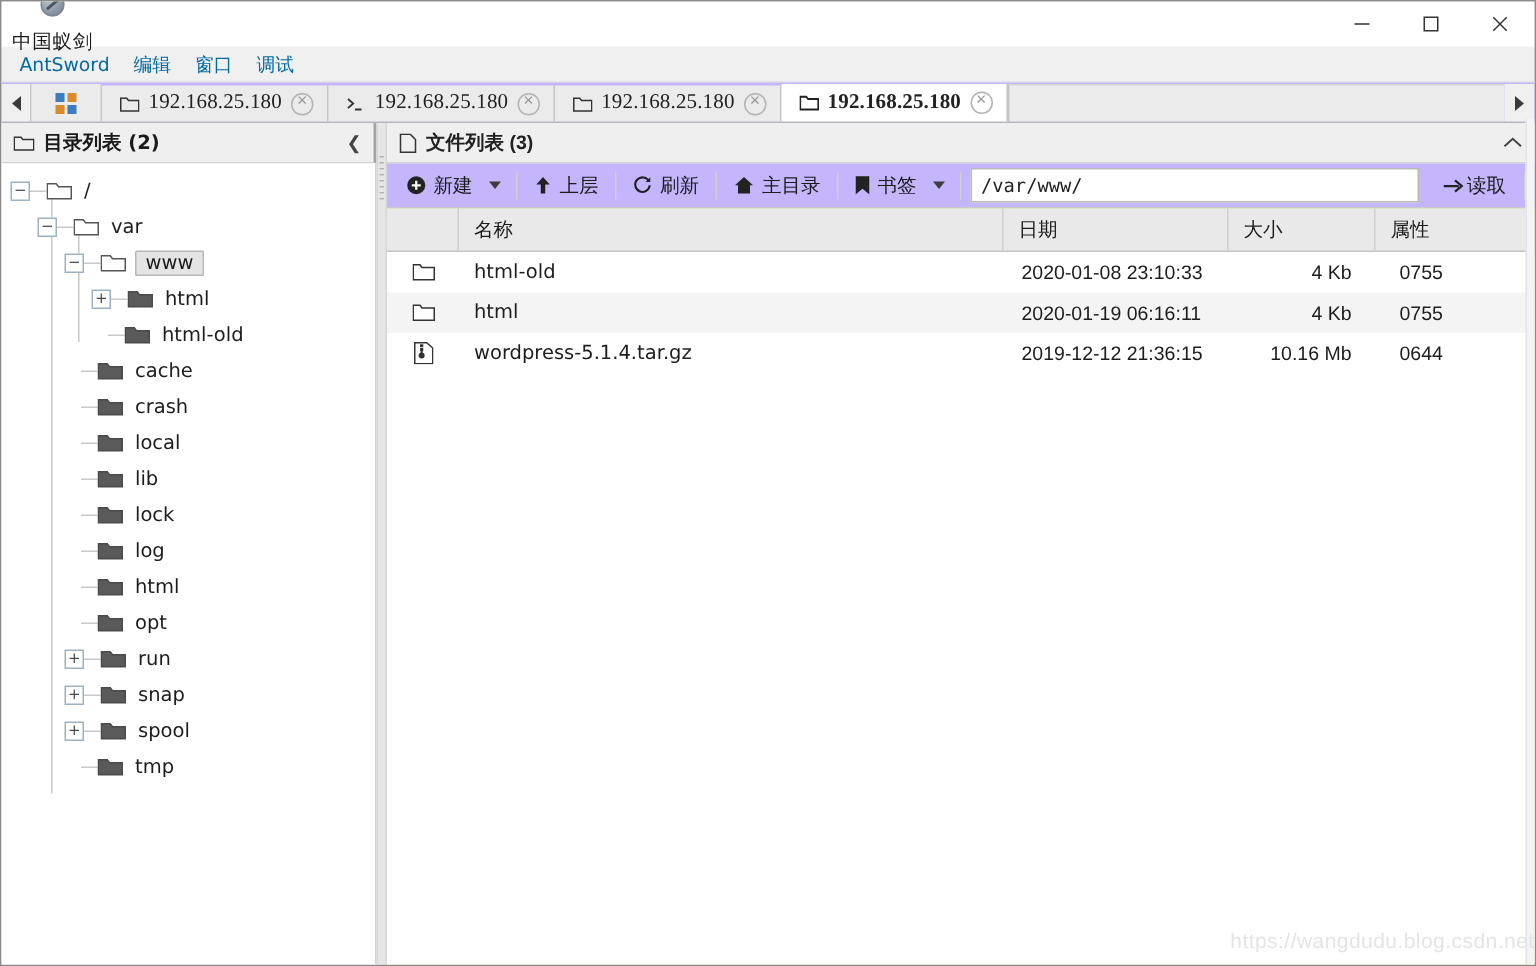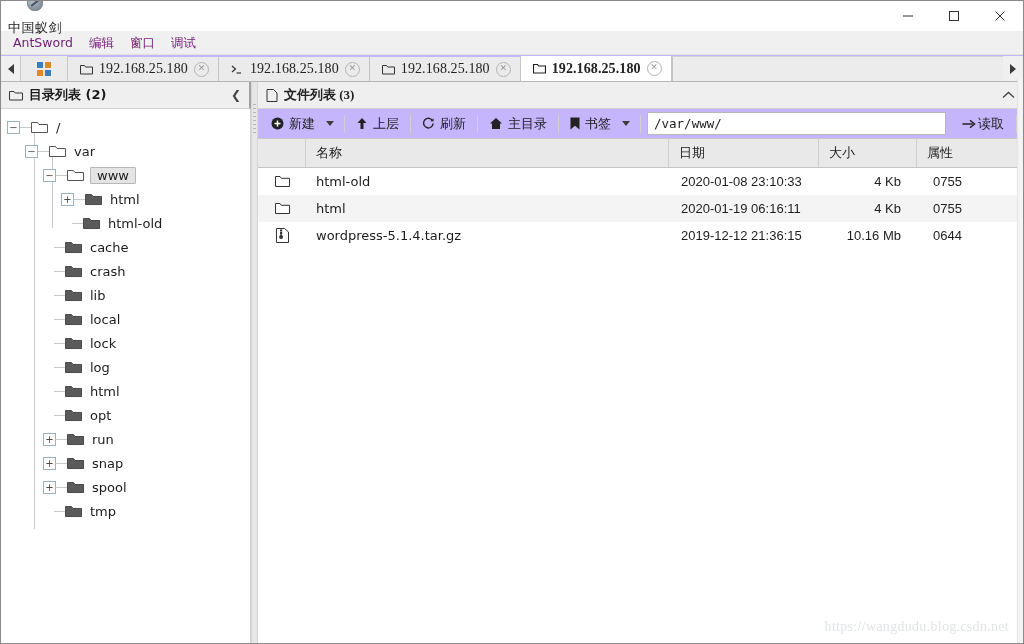--- a/index.html
+++ b/index.html
@@ -58,21 +58,21 @@
 
   
   .menubar {
     height: 23px; min-height: 23px;
     background: #f0f0f0;
     display: flex; align-items: center;
     padding-left: 4px;
     border-bottom: 1px solid #e2e2e2;
   }
   .menu-item {
-    padding: 2px 8px; font-size: 12.5px; color: #701a75; line-height: 17px;
+    padding: 2px 8px; font-size: 12.5px; color: #0369a1; line-height: 17px;
     font-family: "DejaVu Sans", "Liberation Sans", sans-serif;
   }
 
   
   .tabbar {
     height: 26px; min-height: 26px;
     background: #c4b5fd;
     display: flex; align-items: flex-end;
     border-bottom: 1px solid #b6b6b6;
     position: relative;
@@ -155,21 +155,21 @@
   .splitter { width: 5px; background: #e6e6e6; position: relative; border-left:1px solid #d6d6d6; border-right:1px solid #d6d6d6; }
   .splitter .grip { position: absolute; left: 1px; top: 22px; width: 3px; height: 42px; }
   .splitter .grip i { display:block; width:3px; height:1px; background:#b5b5b5; margin-bottom:3px; }
 
   
   .right-panel { flex: 1; display: flex; flex-direction: column; min-width: 0; background: #fff; }
   .rp-head {
     height: 26px; min-height: 26px; background: #efefef; border-bottom: 1px solid #d2d2d2;
     display: flex; align-items: center; padding: 0 8px; font-size: 13px;
   }
-  .rp-head .ph-title { font-weight: 600; margin-left: 6px; font-family:Liberation Serif, serif;text-align:center;}
+  .rp-head .ph-title { font-weight: 600; margin-left: 6px; font-family:Liberation Sans, sans-serif;text-align:center;}
   .rp-head .ph-collapse { margin-left: auto; color:#444; font-size:12px;}
   .toolbar {
     height: 29px; min-height: 29px; background: #c4b5fd;
     border-bottom: 1px solid #c9c9c9;
     display: flex; align-items: center; padding: 0 4px; gap: 0;
   }
   .tb-btn {
     display: flex; align-items: center; gap: 5px; height: 23px;
     padding: 0 9px; font-size: 13px; color: #1b1b1b; white-space: nowrap;
     font-family:"DejaVu Sans","Liberation Sans",sans-serif;
@@ -201,23 +201,23 @@
   .trow { height: 27px; display: flex; align-items: center; font-size: 13px; color: #1d1d1d; }
   .trow.alt { background: #f4f4f4; }
   .td { display: flex; align-items: center; padding: 0 10px; box-sizing: border-box; white-space: nowrap; overflow: hidden; }
   .td.col-ico { justify-content: center; padding: 0; }
   .td.col-size { justify-content: flex-end; padding-right: 16px; }
   .td.col-date { padding-left: 12px; }
   .td.col-attr { padding-left: 16px; }
   .td.col-name { font-family:"DejaVu Sans","Liberation Sans",sans-serif; }
 
   .watermark {
-    position: absolute; right: 14px; bottom: 8px;
+    position: absolute; right: 0; bottom: 8px;
     font-size: 14px; color: #e2e4e6; letter-spacing: .3px; pointer-events: none;
-    font-family:Liberation Serif, serif;
+    font-family:Liberation Sans, sans-serif;
   }
   .right-edge-scroll {
     position:absolute; right:0; top:78px; bottom:0; width:5px; background:#f4f4f4; border-left:1px solid #e3e3e3;
   }
 </style>
 </head>
 <body>
 
 <div id="app">
 
@@ -385,30 +385,30 @@
               </svg>
               <span class="lbl">crash</span>
             </div>
             <div class="tree-row">
               <span style="display:inline-block;width:42px"></span>
               <span class="exp-spacer"></span>
               <span class="guide"></span>
               <svg width="18" height="13" viewBox="0 0 18 13">
                 <path d="M0.5 1.5h6l1.5 2H16.5v8H0.5z" fill="#5a5a5a" stroke="#4a4a4a" stroke-width="1"></path>
               </svg>
+              <span class="lbl">local</span>
+            </div>
+            <div class="tree-row">
+              <span style="display:inline-block;width:42px"></span>
+              <span class="exp-spacer"></span>
+              <span class="guide"></span>
+              <svg width="18" height="13" viewBox="0 0 18 13">
+                <path d="M0.5 1.5h6l1.5 2H16.5v8H0.5z" fill="#5a5a5a" stroke="#4a4a4a" stroke-width="1"></path>
+              </svg>
               <span class="lbl">lib</span>
-            </div>
-            <div class="tree-row">
-              <span style="display:inline-block;width:42px"></span>
-              <span class="exp-spacer"></span>
-              <span class="guide"></span>
-              <svg width="18" height="13" viewBox="0 0 18 13">
-                <path d="M0.5 1.5h6l1.5 2H16.5v8H0.5z" fill="#5a5a5a" stroke="#4a4a4a" stroke-width="1"></path>
-              </svg>
-              <span class="lbl">local</span>
             </div>
             <div class="tree-row">
               <span style="display:inline-block;width:42px"></span>
               <span class="exp-spacer"></span>
               <span class="guide"></span>
               <svg width="18" height="13" viewBox="0 0 18 13">
                 <path d="M0.5 1.5h6l1.5 2H16.5v8H0.5z" fill="#5a5a5a" stroke="#4a4a4a" stroke-width="1"></path>
               </svg>
               <span class="lbl">lock</span>
             </div>

